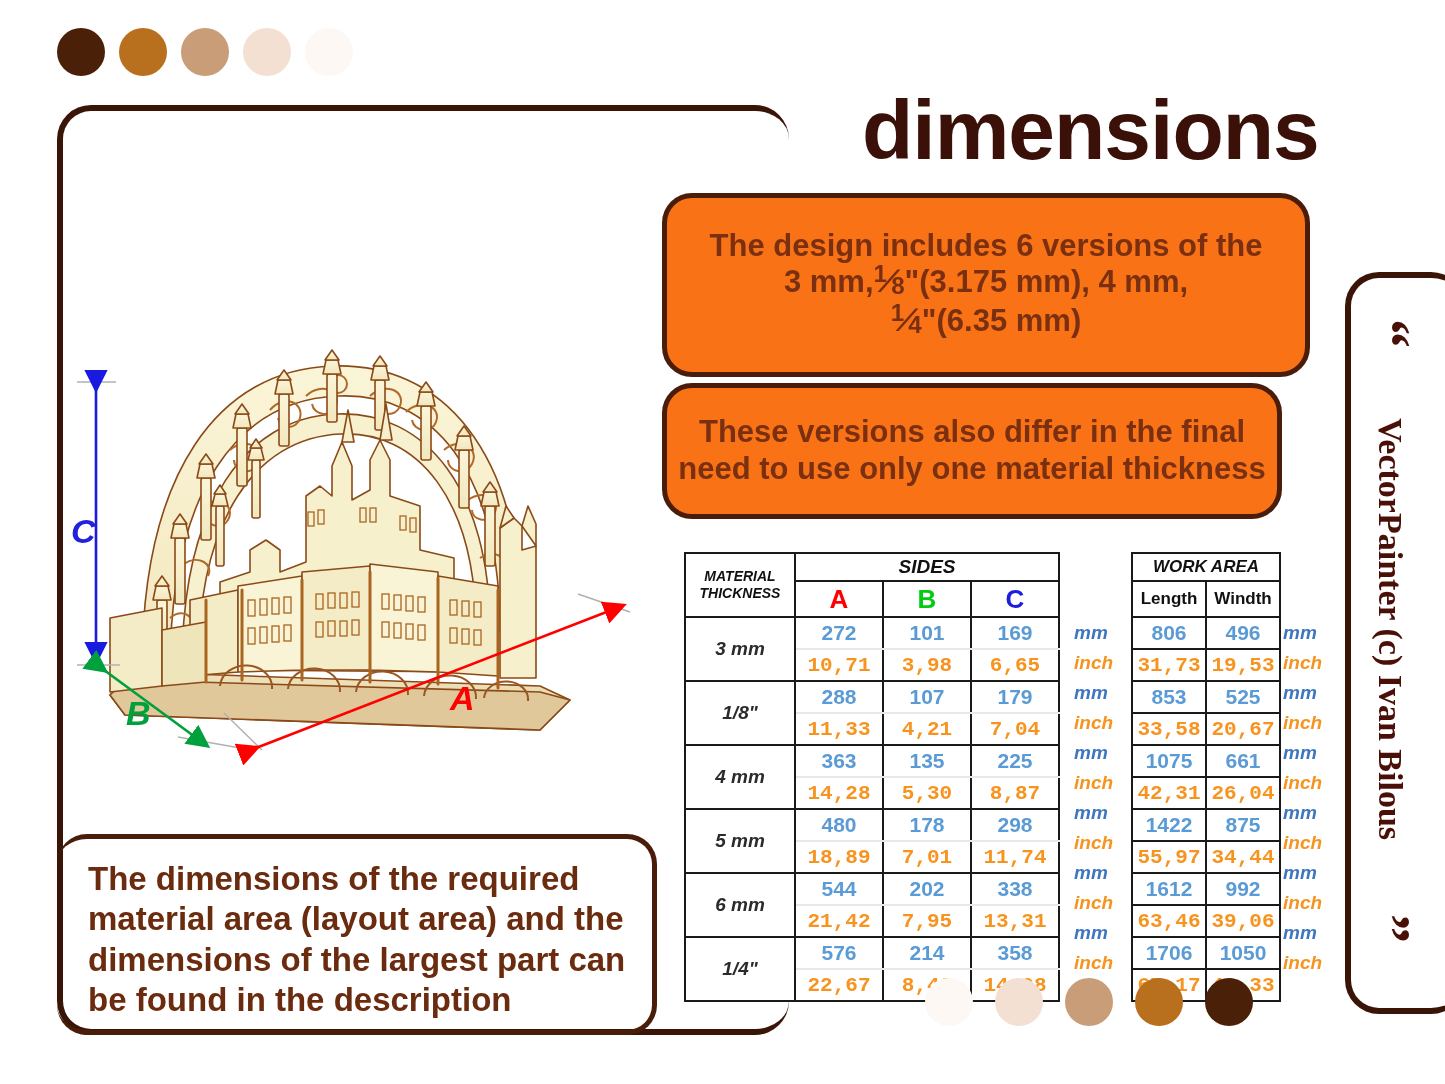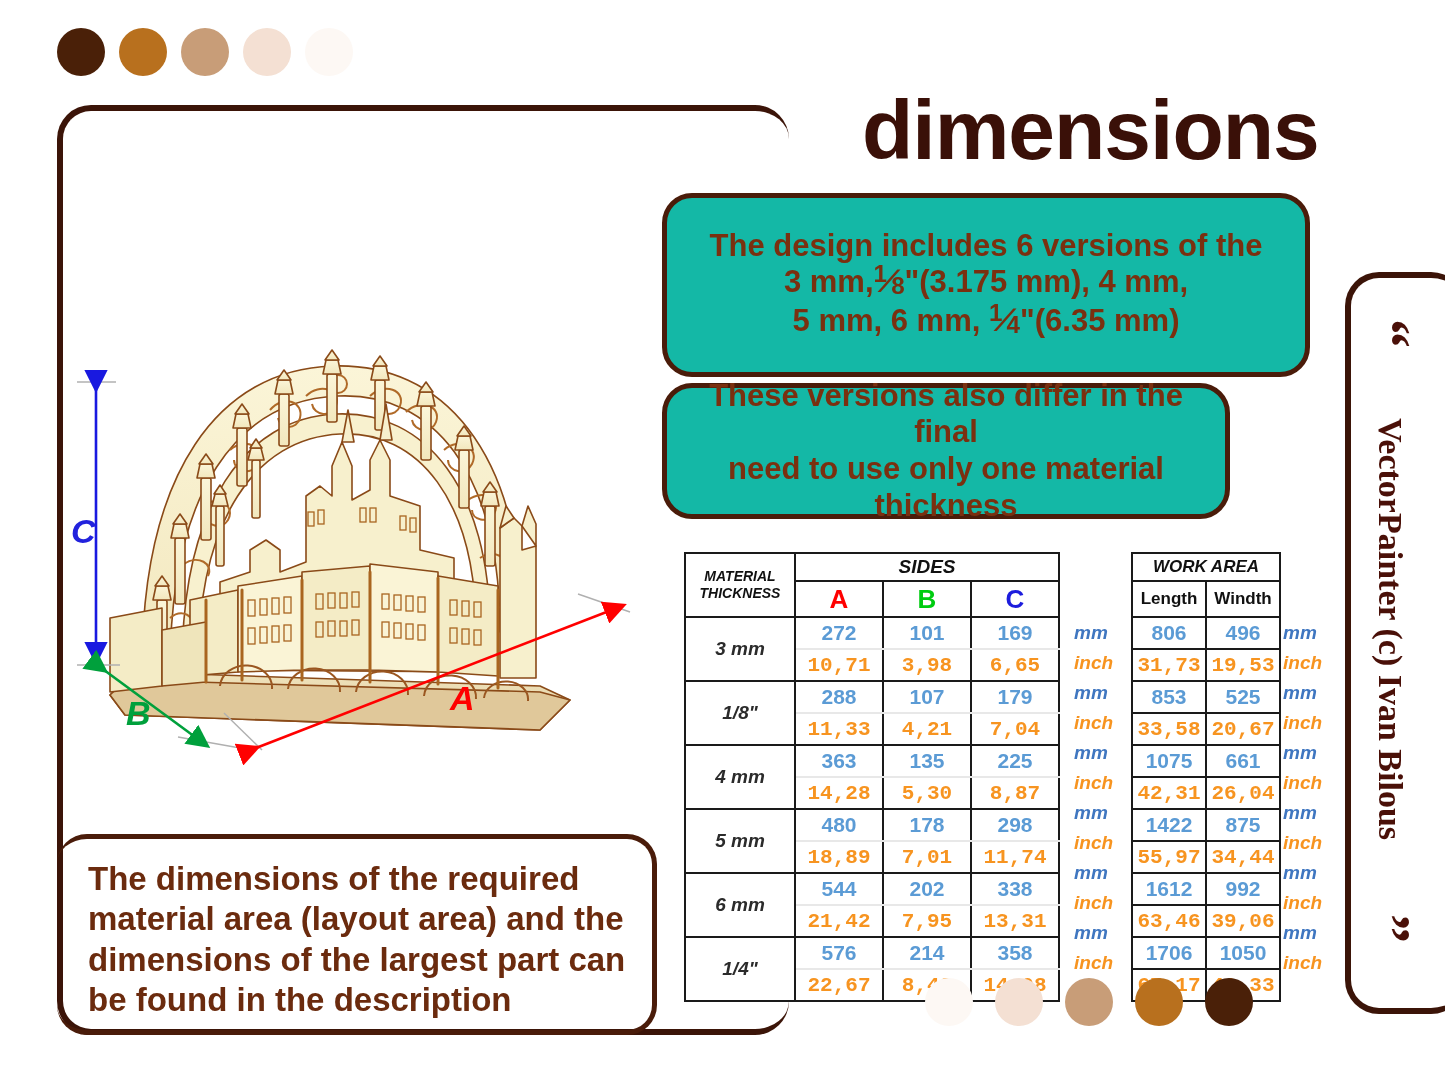--- a/index.html
+++ b/index.html
@@ -37,30 +37,30 @@
   }
 
   
   .callout{
     border:5px solid #4a1c0a;border-radius:30px;
     box-sizing:border-box;
     display:flex;align-items:center;justify-content:center;
     text-align:center;
     color:#7a3010;
     font-weight:bold;
-    background:#14b8a6;
+    background:#f97316;
   }
   #callout-versions{
     left:662px;top:193px;width:648px;height:184px;
     font-size:31px;line-height:1.16;
     padding:6px 12px;
   }
   #callout-versions .line3,#callout-versions .line4{white-space:nowrap;}
   #callout-sizes{
-    left:662px;top:383px;width:568px;height:136px;
+    left:662px;top:383px;width:620px;height:136px;
     font-size:31px;line-height:1.18;
     padding:4px 8px;
   }
   .frac{display:inline-flex;align-items:center;position:relative;top:-2px;}
   .frac .n{font-size:0.78em;position:relative;top:-0.33em;}
   .frac .s{font-size:1.05em;transform:skewX(-14deg);margin:0 -0.02em;}
   .frac .d{font-size:0.78em;position:relative;top:0.18em;}
 
   
   #callout-bottom{
@@ -157,21 +157,21 @@
 <div class="abs" id="page-title">dimensions</div>
 
 <div class="abs callout" id="callout-versions">
   <div>
     <div>The design includes 6 versions of the</div>
     <div class="line3"><span>3 mm,</span><span class="frac">
           <span class="n">1</span>
           <span class="s">⁄</span>
           <span class="d">8</span>
         </span><span>"(3.175 mm), 4 mm,</span></div>
-    <div class="line4"><span>5 mm, 6 mm, </span><span class="frac">
+    <div class="line4"><span class="frac">
           <span class="n">1</span>
           <span class="s">⁄</span>
           <span class="d">4</span>
         </span><span>"(6.35 mm)</span></div>
   </div>
 </div>
 
 <div class="abs callout" id="callout-sizes">
   <div>
     <div>These versions also differ in the final</div>

